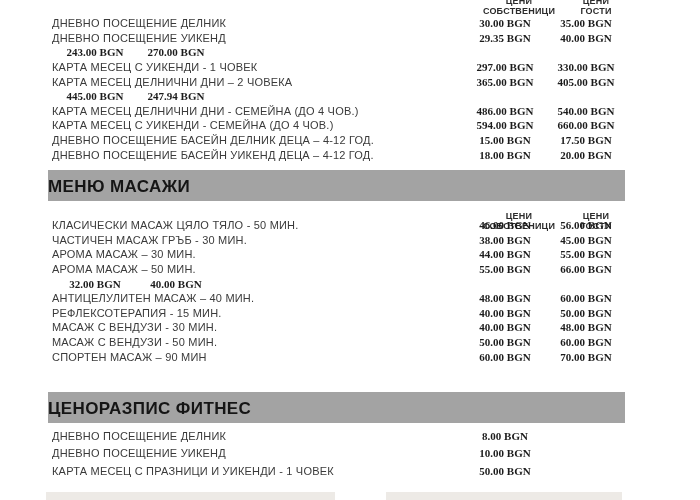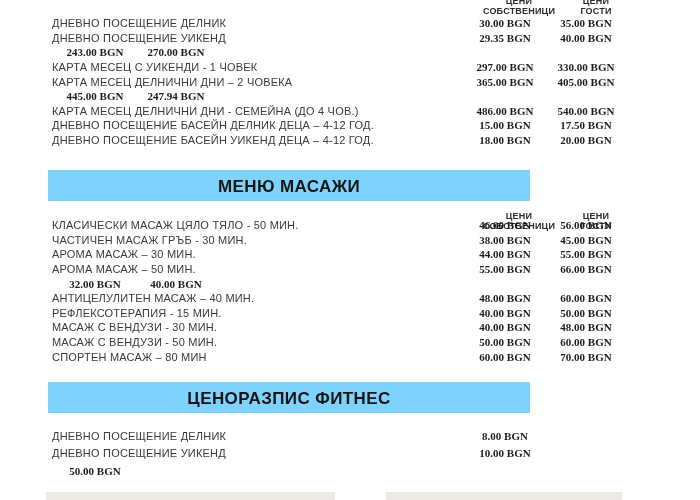--- a/index.html
+++ b/index.html
@@ -50,31 +50,31 @@
     color:#1c1c1c;
     text-align:center;
     white-space:nowrap;
   }
   .row .price.p1{width:86px;}
   .row .price.p2{width:76px;}
 
   
   .banner{
     position:absolute;
-    left:48px;width:482px;height:31px;
-    background:#7dd3fc;
-    text-align:center;
+    left:48px;width:577px;height:31px;
+    background:#a3a3a3;
+    text-align:left;
     font-weight:bold;
     font-size:17px;
     line-height:33px;
     letter-spacing:0.4px;
     color:#151515;
   }
   #banner-massage{top:170px;}
-  #banner-fitness{top:382px;}
+  #banner-fitness{top:392px;}
 
   
   .bottom-bar{
     position:absolute;
     top:492px;height:12px;
     background:#edeae6;
   }
   #bottom-bar-left{left:46px;width:289px;}
   #bottom-bar-right{left:386px;width:236px;}
 </style>
@@ -120,20 +120,25 @@
       <div class="row">
     <div class="price p1">445.00 BGN</div>
     <div class="price p2">247.94 BGN</div>
   </div>
       <div class="row">
     <div class="label">КАРТА МЕСЕЦ  ДЕЛНИЧНИ ДНИ - СЕМЕЙНА (ДО 4 ЧОВ.)</div>
     <div class="price p1">486.00 BGN</div>
     <div class="price p2">540.00 BGN</div>
   </div>
       <div class="row">
+    <div class="label">КАРТА МЕСЕЦ С УИКЕНДИ - СЕМЕЙНА (ДО 4 ЧОВ.)</div>
+    <div class="price p1">594.00 BGN</div>
+    <div class="price p2">660.00 BGN</div>
+  </div>
+      <div class="row">
     <div class="label">ДНЕВНО ПОСЕЩЕНИЕ БАСЕЙН ДЕЛНИК ДЕЦА – 4-12 ГОД.</div>
     <div class="price p1">15.00 BGN</div>
     <div class="price p2">17.50 BGN</div>
   </div>
       <div class="row">
     <div class="label">ДНЕВНО ПОСЕЩЕНИЕ БАСЕЙН УИКЕНД ДЕЦА – 4-12 ГОД.</div>
     <div class="price p1">18.00 BGN</div>
     <div class="price p2">20.00 BGN</div>
   </div>
     </div>
@@ -190,21 +195,21 @@
     <div class="label">МАСАЖ С ВЕНДУЗИ - 30 МИН.</div>
     <div class="price p1">40.00 BGN</div>
     <div class="price p2">48.00 BGN</div>
   </div>
       <div class="row">
     <div class="label">МАСАЖ С ВЕНДУЗИ - 50 МИН.</div>
     <div class="price p1">50.00 BGN</div>
     <div class="price p2">60.00 BGN</div>
   </div>
       <div class="row">
-    <div class="label">СПОРТЕН МАСАЖ – 80 МИН</div>
+    <div class="label">СПОРТЕН МАСАЖ – 90 МИН</div>
     <div class="price p1">60.00 BGN</div>
     <div class="price p2">70.00 BGN</div>
   </div>
     </div>
 
   <div class="banner" id="banner-fitness">
     <span>ЦЕНОРАЗПИС ФИТНЕС</span>
   </div>
 
   <div class="rows" id="fitness-rows">
@@ -212,20 +217,21 @@
     <div class="label">ДНЕВНО ПОСЕЩЕНИЕ ДЕЛНИК</div>
     <div class="price p1">8.00 BGN</div>
     <div class="price p2"></div>
   </div>
       <div class="row">
     <div class="label">ДНЕВНО ПОСЕЩЕНИЕ УИКЕНД</div>
     <div class="price p1">10.00 BGN</div>
     <div class="price p2"></div>
   </div>
       <div class="row">
+    <div class="label">КАРТА МЕСЕЦ С ПРАЗНИЦИ И УИКЕНДИ - 1 ЧОВЕК</div>
     <div class="price p1">50.00 BGN</div>
     <div class="price p2"></div>
   </div>
     </div>
 
   <div class="bottom-bar" id="bottom-bar-left"></div>
   <div class="bottom-bar" id="bottom-bar-right"></div>
 
 </div>
 

